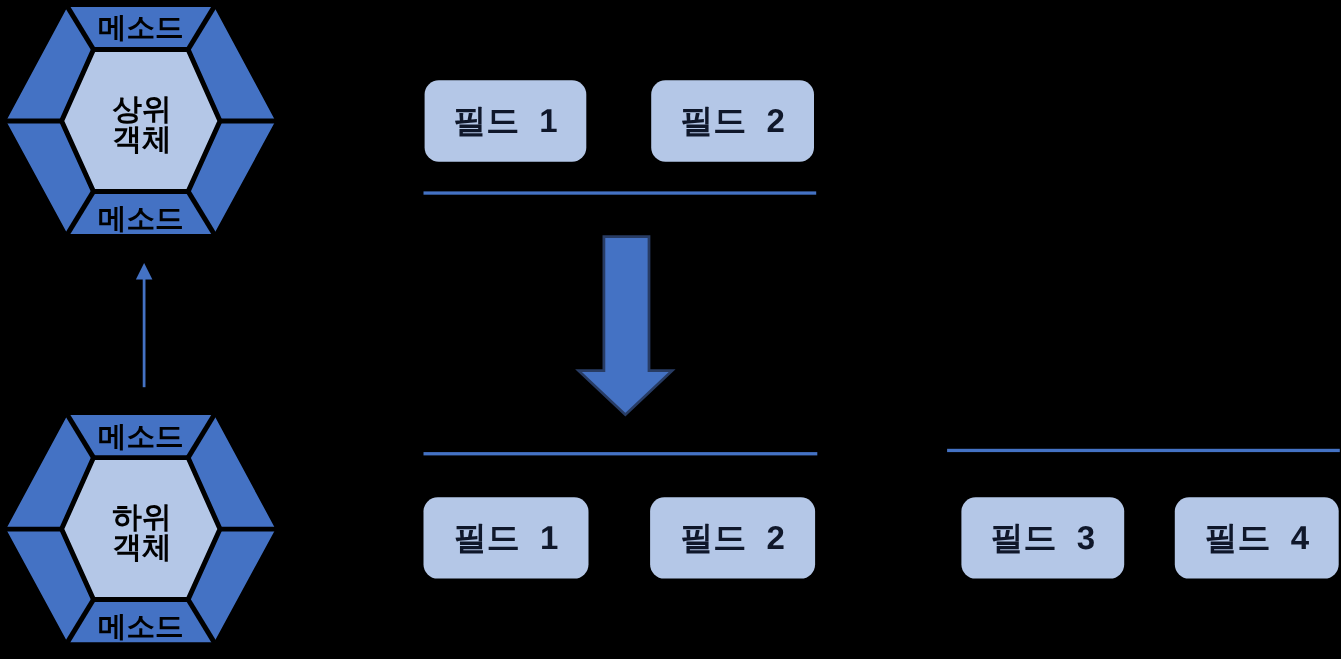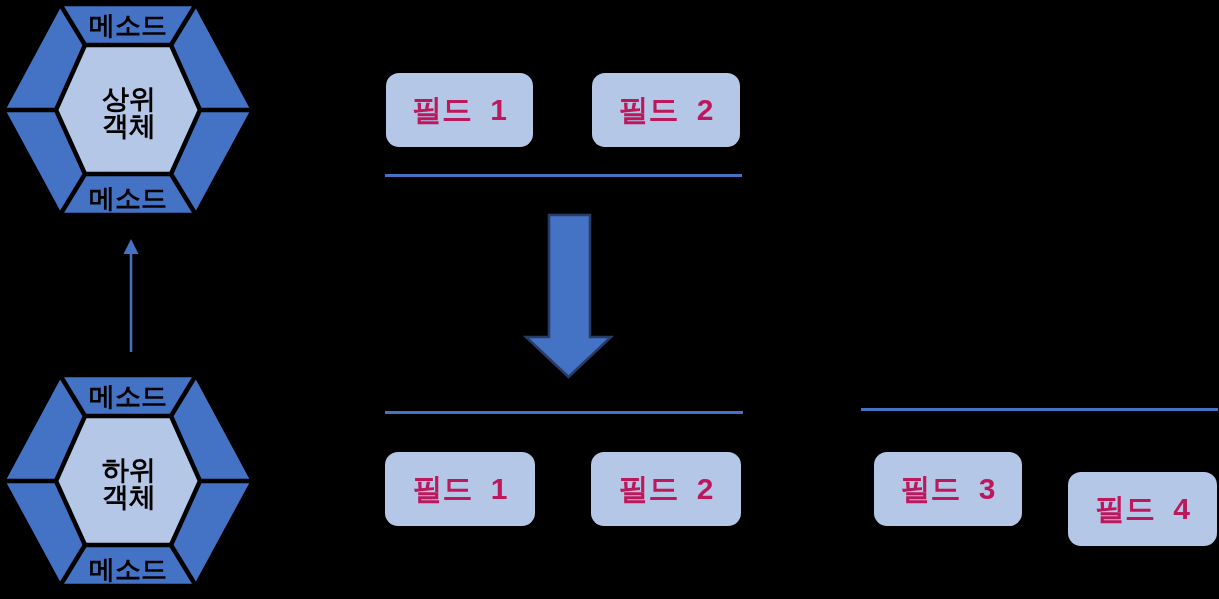--- a/index.html
+++ b/index.html
@@ -13,21 +13,21 @@
     font-family:"Liberation Sans",sans-serif;
     font-weight:bold;fill:#000;
   }
   .hex-outline{stroke:#000;stroke-width:4.5;}
   .seg-line{stroke:#000;stroke-width:4.5;}
   .method-text{font-size:26px;}
   .core-text{font-size:27px;}
   .fieldbox{
     position:absolute;height:74px;background:#B4C7E7;border-radius:13px;
     display:flex;align-items:center;justify-content:center;
-    color:#be185d;font-weight:bold;font-size:30px;word-spacing:10px;
+    color:#0f172a;font-weight:bold;font-size:30px;word-spacing:10px;
   }
   .hline{position:absolute;height:3px;background:#4472C4;}
   .up-arrow-line{stroke:#4472C4;stroke-width:2.5;}
   .up-arrow-head{fill:#4472C4;}
   .down-arrow{fill:#4472C4;stroke:#283C64;stroke-width:2.5;stroke-linejoin:miter;}
 </style>
 </head>
 <body>
 
 <div id="canvas">
@@ -73,15 +73,15 @@
   <div class="fieldbox" style="left:386px;top:73px;width:147px;">필드 1</div>
   <div class="fieldbox" style="left:592px;top:73px;width:148px;">필드 2</div>
   <div class="hline" style="left:385px;top:174px;width:357px;"></div>
 
   <div class="hline" style="left:385px;top:411px;width:358px;"></div>
   <div class="fieldbox" style="left:385px;top:452px;width:150px;">필드 1</div>
   <div class="fieldbox" style="left:591px;top:452px;width:150px;">필드 2</div>
 
   <div class="hline" style="left:861px;top:408px;width:357px;"></div>
   <div class="fieldbox" style="left:862px;top:452px;width:148px;margin-left:12px;">필드 3</div>
-  <div class="fieldbox" style="left:1068px;top:452px;width:149px;margin-top:20px;">필드 4</div>
+  <div class="fieldbox" style="left:1068px;top:452px;width:149px;">필드 4</div>
 
 </div>
 
 </body></html>

